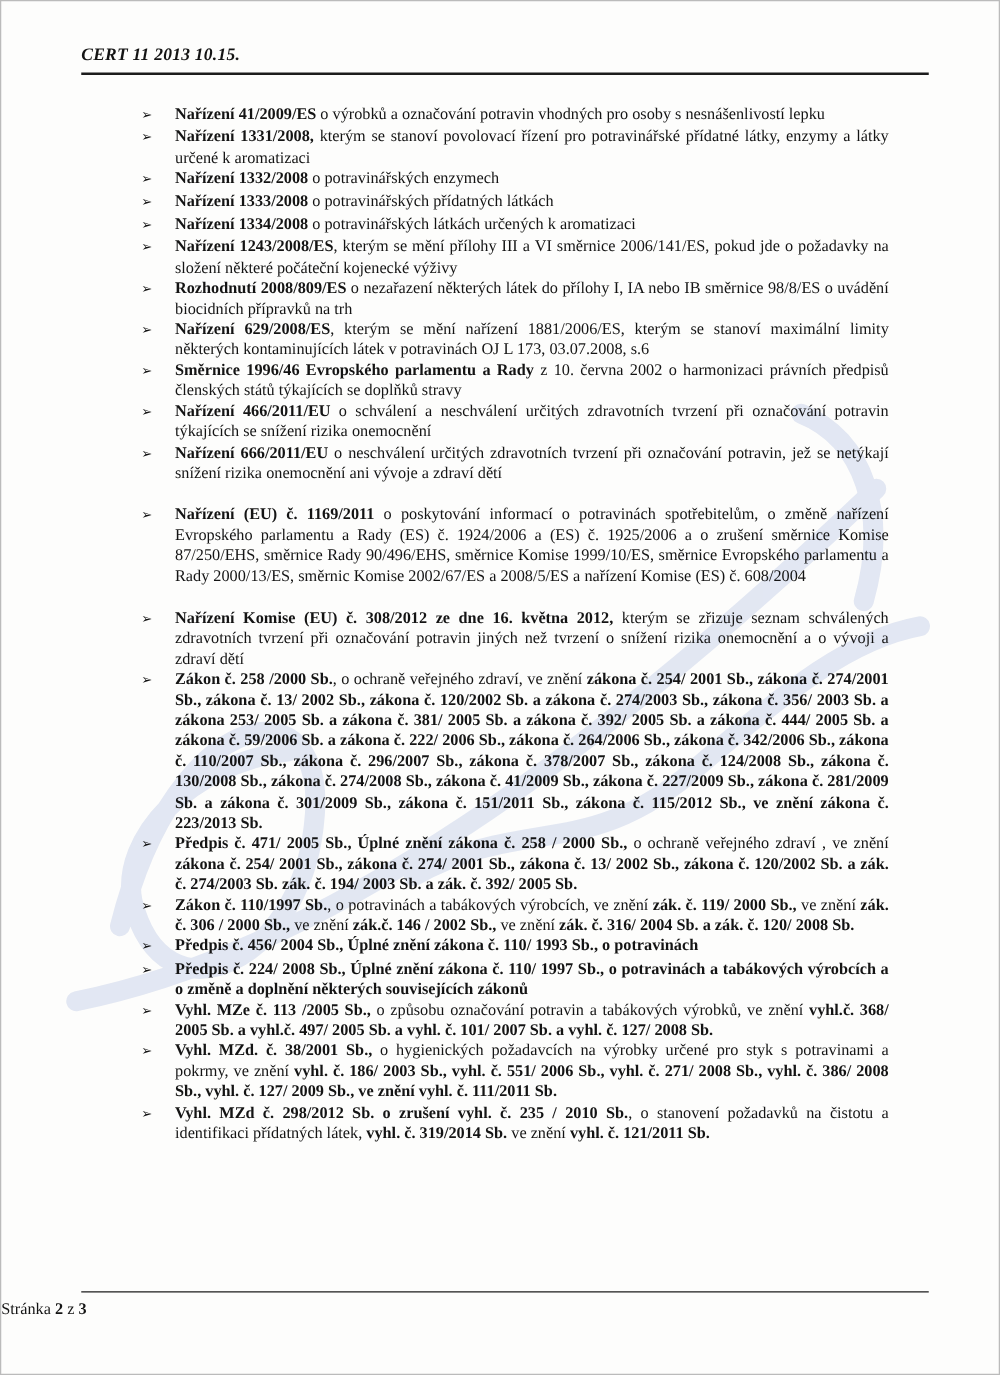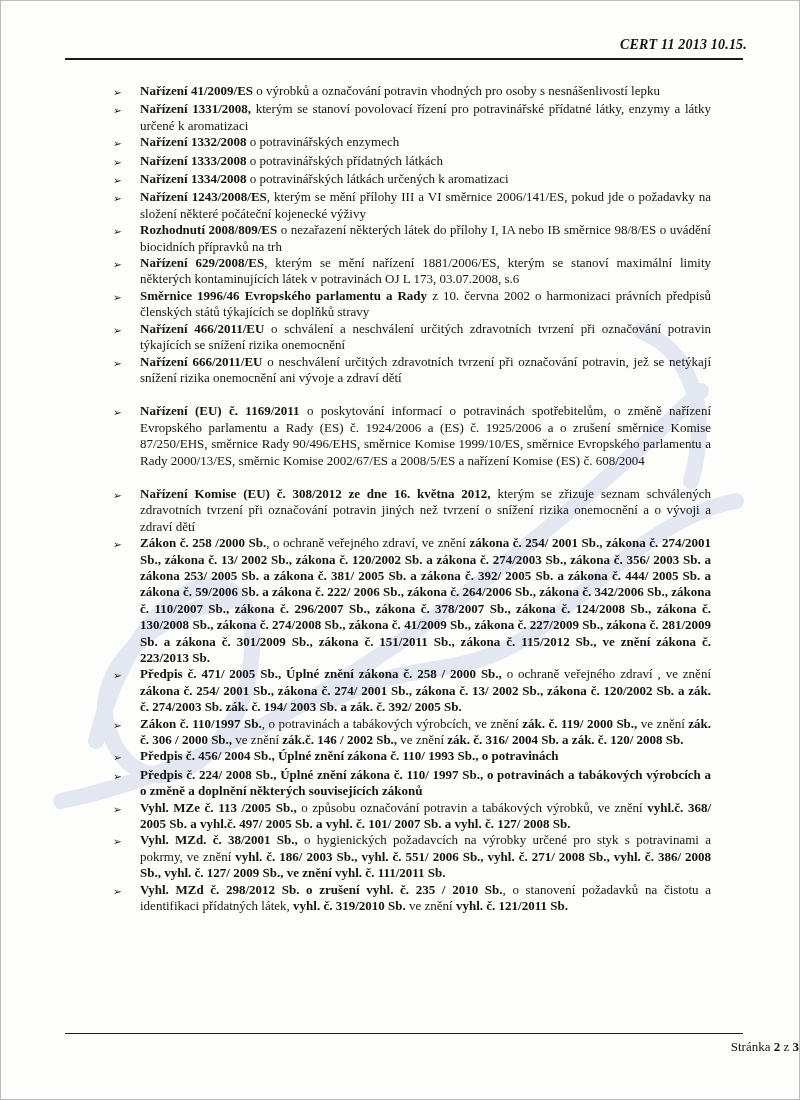--- a/index.html
+++ b/index.html
@@ -2,41 +2,41 @@
 <html><head>
 <meta charset="utf-8">
 <style>
   html,body { margin:0; padding:0; background:#e8e8e8; }
   .page {
     position:relative; width:798px; height:1098px; margin:0 auto;
     background:#fdfdfc; border:1px solid #bbb; overflow:hidden;
     font-family:"Liberation Serif", serif; color:#141414;
   }
   .header {
-    position:absolute; top:36px; left:64px; right:52px;
-    text-align:right; font-size:14px; font-weight:bold; font-style:italic;
+    position:absolute; top:36px; left:64px; right:64px;
+    text-align:left; font-size:14px; font-weight:bold; font-style:italic;
     letter-spacing:.2px;
   }
   .header-rule {
     position:absolute; top:57px; left:64px; right:56px;
     border-top:2px solid #1c1c1c; height:0;
   }
   .content { position:absolute; top:82px; left:112px; right:88px; }
   .item { display:flex; font-size:13px; line-height:16.4px; }
   .item.gap { margin-top:17px; }
   .bullet { width:27px; flex:none; font-size:10.5px; padding-top:2px; color:#111; }
   .txt { flex:1; text-align:justify; }
   .b { font-weight:bold; }
   .footer-rule {
     position:absolute; left:64px; right:56px; top:1032px;
     border-top:1.5px solid #1c1c1c; height:0;
   }
   .footer {
     position:absolute; top:1038px; left:0; right:0;
-    text-align:right; font-size:13px;
+    text-align:left; font-size:13px;
   }
   .watermark {
     position:absolute; left:0; top:180px; width:798px; height:760px;
     pointer-events:none; opacity:.28;
   }
 </style>
 </head>
 <body>
 
 <div class="page">
@@ -129,20 +129,20 @@
       <div class="item">
         <span class="bullet">➢</span>
         <div class="txt"><span class="b">Vyhl. MZe č. 113 /2005 Sb.,</span><span> o způsobu označování potravin a tabákových výrobků, ve znění </span><span class="b">vyhl.č. 368/ 2005 Sb. a vyhl.č. 497/ 2005 Sb. a vyhl. č. 101/ 2007 Sb. a vyhl. č. 127/ 2008 Sb.</span></div>
       </div>
       <div class="item">
         <span class="bullet">➢</span>
         <div class="txt"><span class="b">Vyhl. MZd. č. 38/2001 Sb.,</span><span> o hygienických požadavcích na výrobky určené pro styk s potravinami a pokrmy, ve znění </span><span class="b">vyhl. č. 186/ 2003 Sb., vyhl. č. 551/ 2006 Sb., vyhl. č. 271/ 2008 Sb., vyhl. č. 386/ 2008 Sb., vyhl. č. 127/ 2009 Sb., ve znění vyhl. č. 111/2011 Sb.</span></div>
       </div>
       <div class="item">
         <span class="bullet">➢</span>
-        <div class="txt"><span class="b">Vyhl. MZd č. 298/2012 Sb. o zrušení vyhl. č. 235 / 2010 Sb.</span><span>, o stanovení požadavků na čistotu a identifikaci přídatných látek, </span><span class="b">vyhl. č. 319/2010 Sb.</span><span> ve znění </span><span class="b">vyhl. č. 121/2011 Sb.</span></div>
+        <div class="txt"><span class="b">Vyhl. MZd č. 298/2012 Sb. o zrušení vyhl. č. 235 / 2010 Sb.</span><span>, o stanovení požadavků na čistotu a identifikaci přídatných látek, </span><span class="b">vyhl. č. 319/2014 Sb.</span><span> ve znění </span><span class="b">vyhl. č. 121/2011 Sb.</span></div>
       </div>
     </div>
 
   <div class="footer-rule"></div>
   <div class="footer"><span>Stránka </span><span class="b">2</span><span> z </span><span class="b">3</span></div>
 
 </div>
 
 </body></html>

